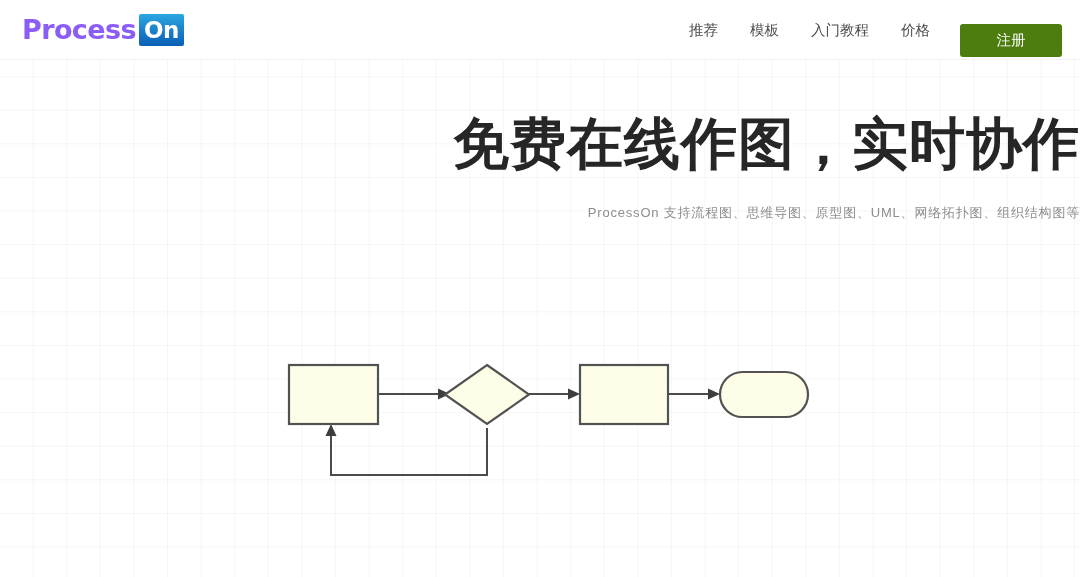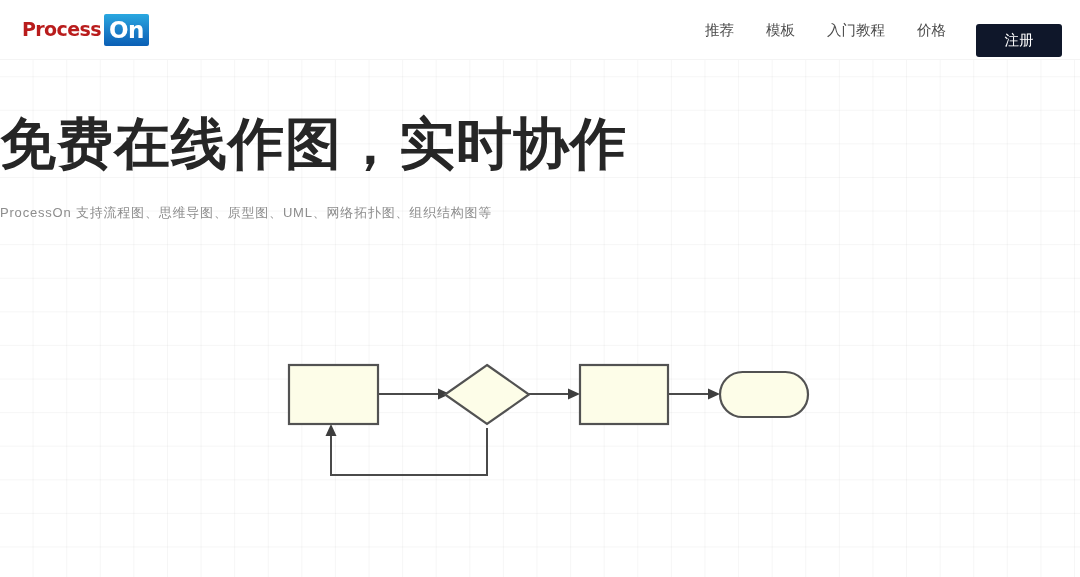--- a/index.html
+++ b/index.html
@@ -58,24 +58,24 @@
     position: absolute;
     left: 22px;
     top: 13px;
     height: 34px;
     display: flex;
     align-items: center;
     cursor: pointer;
   }
   #logo-process {
     font-family: "DejaVu Sans", "Liberation Sans", sans-serif;
-    font-size: 19px;
+    font-size: 27px;
     font-weight: bold;
     letter-spacing: -0.6px;
-    color: #b91c1c;
+    color: #8b5cf6;
     line-height: 1;
     padding-bottom: 2px;
   }
   #logo-on-box {
     margin-left: 3px;
     background: linear-gradient(180deg, #29a8e0 0%, #1d84cc 45%, #0a5fb5 100%);
     border-radius: 2px;
     padding: 5px 5px 4px 5px;
     display: flex;
     align-items: center;
@@ -105,41 +105,41 @@
     font-size: 14.5px;
     color: #4a4a4a;
     padding: 0 16px;
     cursor: pointer;
     white-space: nowrap;
     line-height: 60px;
   }
 
   #signup-button {
     margin-left: 14px;
-    background: #0f172a;
+    background: #4d7c0f;
     color: #ffffff;
     font-size: 14.5px;
     border: none;
     border-radius: 3px;
-    width: 86px;
+    width: 102px;
     height: 33px;
     cursor: pointer;
     font-family: "Liberation Sans", "DejaVu Sans", sans-serif;
     display: flex;
     align-items: center;
     justify-content: center;
     margin-top: 20px;
   }
 
   
   #hero {
     position: absolute;
     top: 60px; left: 0;
     width: 1080px;
-    text-align: left;
+    text-align: right;
   }
   #hero-title {
     margin-top: 52px;
     font-size: 56px;
     font-weight: bold;
     color: #262626;
     letter-spacing: 1px;
     line-height: 1.15;
   }
   #hero-subtitle {

